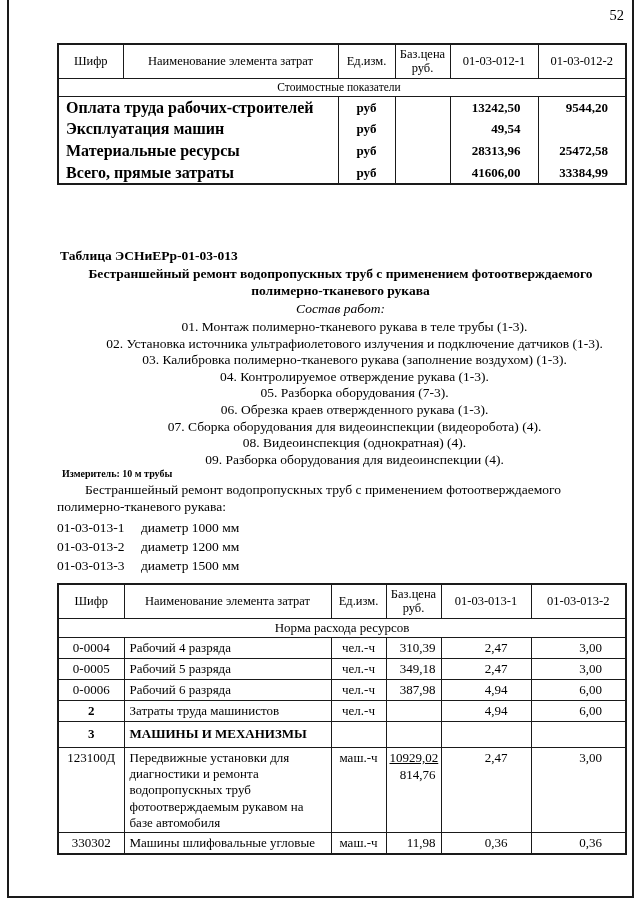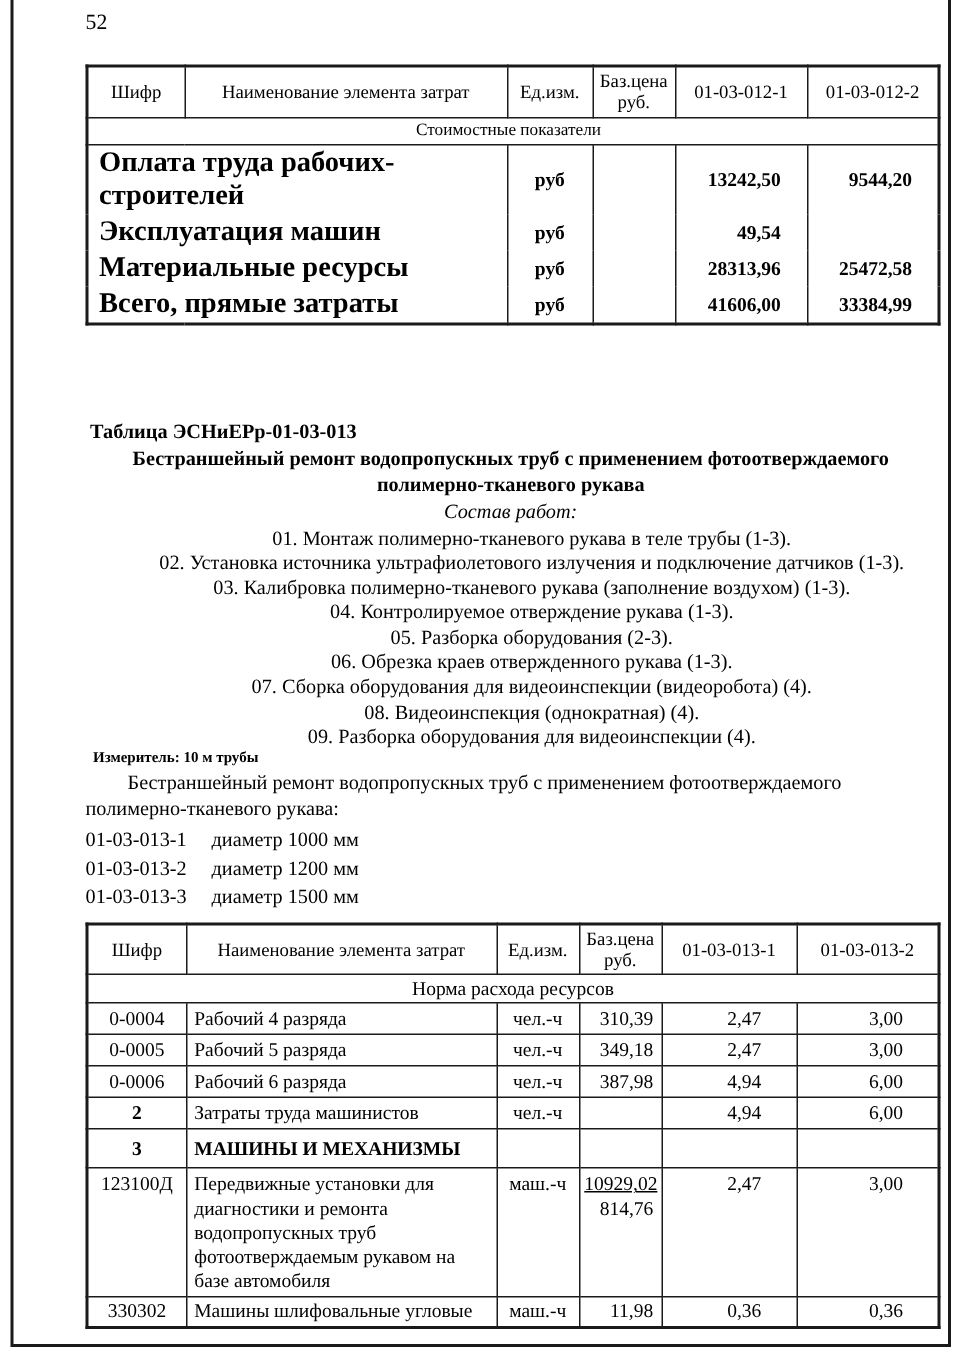--- a/index.html
+++ b/index.html
@@ -6,39 +6,39 @@
   html,body { background:#fff; }
   body {
     width:640px; height:905px; position:relative; overflow:hidden;
     font-family:"Liberation Serif", serif; color:#000;
   }
   .page-frame {
     position:absolute; left:7px; right:6px; top:-8px; bottom:7px;
     border:2px solid #1a1a1a; pointer-events:none;
   }
   .content { position:absolute; left:57px; right:16px; top:0; }
-  .pageno { text-align:left; font-size:14.5px; padding-top:7px; }
+  .pageno { text-align:right; font-size:14.5px; padding-top:7px; }
 
   table { border-collapse:collapse; width:100%; table-layout:fixed; }
   .tbl { border:2px solid #1a1a1a; font-size:13px; }
   .tbl th {
     border:1px solid #1a1a1a; font-weight:normal; font-size:12.5px;
     text-align:center; vertical-align:middle; padding:2px 1px; line-height:1.15;
   }
   .hdr-row { height:33px; }
   .sub-row td {
     border:1px solid #1a1a1a; font-size:11.5px; text-align:center;
     padding:2px 8px 2px 2px; height:18px;
   }
   
   .t1 { margin-top:19px; }
   .t1 tbody td { border-left:1px solid #1a1a1a; border-right:1px solid #1a1a1a; padding:1px 3px; }
   .t1 tbody tr { height:22px; }
   .b { font-weight:bold; }
-  .c-name1 { text-align:left; padding-left:7px !important; font-size:19px; }
+  .c-name1 { text-align:left; padding-left:7px !important; font-size:16px; }
   .c-unit { text-align:center; }
   .c-val { text-align:right; padding-right:17px !important; }
   
   .t2 { margin-top:8px; }
   .t2 td { border:1px solid #1a1a1a; padding:1px 3px; font-size:13px; vertical-align:middle; }
   .t2 .r { height:21px;margin-top:20px; }
   .t2 .c-code { text-align:center; }
   .t2 .c-name { text-align:left; padding-left:5px; line-height:1.25; }
   .t2 .c-base { text-align:right; padding-right:5px; }
   .t2 .c-val2 { text-align:right; padding-right:23px;padding-left:20px; }
@@ -125,21 +125,21 @@
 
   <div class="tbl-label">Таблица ЭСНиЕРр-01-03-013</div>
   <div class="sec-title">Бестраншейный ремонт водопропускных труб с применением фотоотверждаемого полимерно-тканевого рукава</div>
   <div class="sostav">Состав работ:</div>
 
   <div class="works">
     <div>01. Монтаж полимерно-тканевого рукава в теле трубы (1-3).</div>
     <div>02. Установка источника ультрафиолетового излучения и подключение датчиков (1-3).</div>
     <div>03. Калибровка полимерно-тканевого рукава (заполнение воздухом) (1-3).</div>
     <div>04. Контролируемое отверждение рукава (1-3).</div>
-    <div>05. Разборка оборудования (2-3).</div>
+    <div>05. Разборка оборудования (7-3).</div>
     <div>06. Обрезка краев отвержденного рукава (1-3).</div>
     <div>07. Сборка оборудования для видеоинспекции (видеоробота) (4).</div>
     <div>08. Видеоинспекция (однократная) (4).</div>
     <div>09. Разборка оборудования для видеоинспекции (4).</div>
   </div>
 
   <div class="meter">Измеритель: 10 м трубы</div>
   <div class="intro">Бестраншейный ремонт водопропускных труб с применением фотоотверждаемого полимерно-тканевого рукава:</div>
 
   <div class="items">

